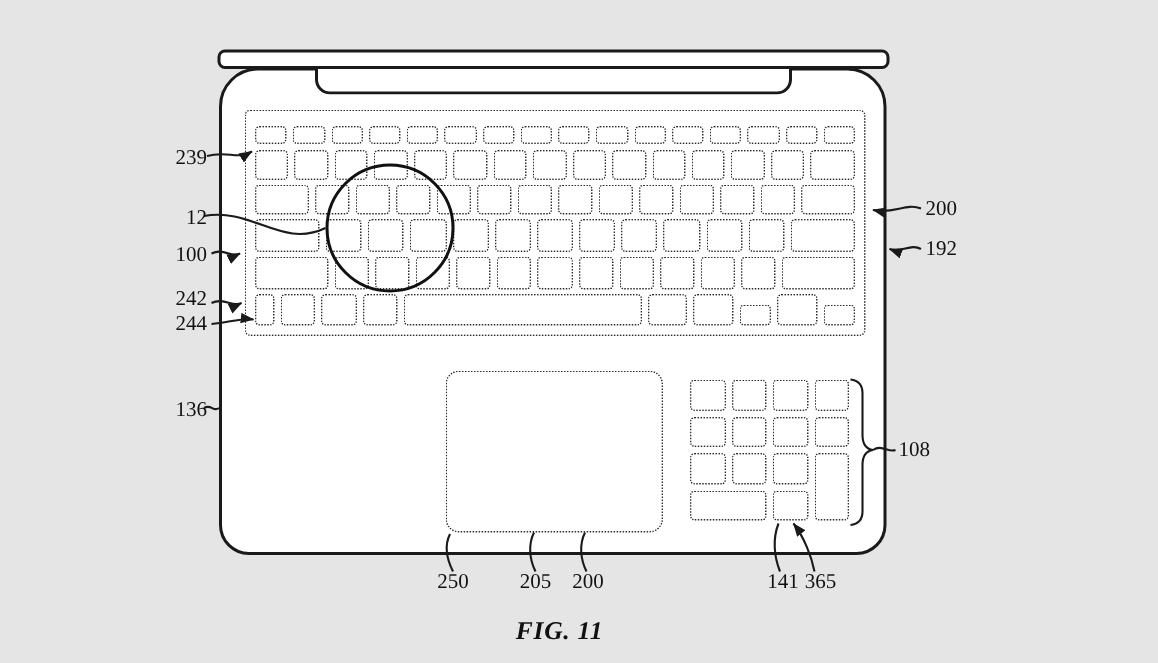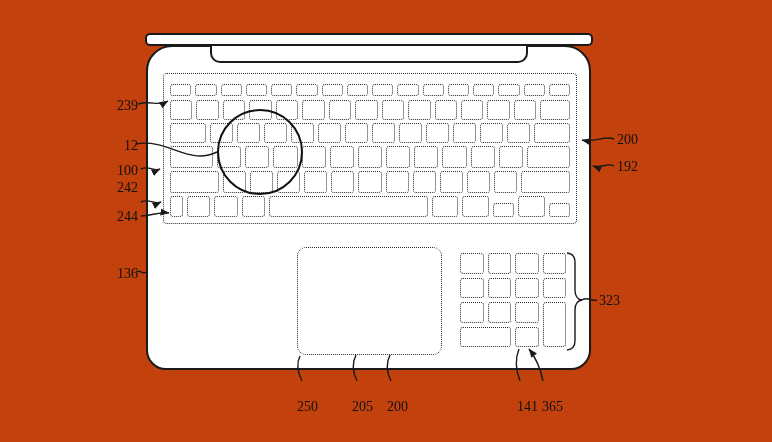--- a/index.html
+++ b/index.html
@@ -1,17 +1,17 @@
 <!DOCTYPE html>
 <html><head>
 <meta charset="utf-8">
 <style>
   html,body{margin:0;padding:0;background:#ffffff;}
   #stage{
-    position:relative;width:772px;height:442px;background:#c2410c;overflow:hidden;
+    position:relative;width:772px;height:442px;background:#e5e5e5;overflow:hidden;
     font-family:"Liberation Serif","DejaVu Serif",serif;color:#111;
   }
   
   .lid-edge{
     position:absolute;left:145px;top:33px;width:444px;height:9px;
     border:2px solid #1a1a1a;border-radius:5px;background:#fff;
   }
   .base{
     position:absolute;left:146px;top:45px;width:441px;height:321px;
     border:2px solid #1a1a1a;border-radius:26px 26px 20px 20px;background:#fff;
@@ -43,21 +43,21 @@
   .numpad{
     position:absolute;left:460px;top:253px;width:106px;height:94px;
     display:grid;grid-template-columns:repeat(4,1fr);grid-template-rows:repeat(4,1fr);gap:4px;
   }
   .npkey{border:1.5px dotted #2b2b2b;border-radius:3px;}
   
   .leaders{position:absolute;left:0;top:0;pointer-events:none;}
   
   .ref{position:absolute;font-size:14px;line-height:15px;white-space:nowrap;}
   .ref-left{left:94px;width:44px;text-align:right;}
-  .ref-bottom{top:399px;width:32px;text-align:right;}
+  .ref-bottom{top:381px;width:32px;text-align:center;}
   .caption{
     position:absolute;left:313px;top:411px;width:120px;text-align:center;
     font-size:17px;font-weight:bold;font-style:italic;letter-spacing:.5px;
   }
 </style>
 </head>
 <body>
 
 <div id="stage">
 
@@ -203,28 +203,29 @@
       <path d="M520,381 C516,371 515,359 519,349"></path>
       <path d="M543,381 C541,371 536,358 529,349" marker-end="url(#arrow)"></path>
       <path d="M567,253 Q575,254 575,262 L575,290 Q575,299 582,300 Q575,301 575,310 L575,341 Q575,349 567,350"></path>
       <path d="M582,300 C588,296 592,302 597,300"></path>
     </g>
   </svg>
 
   <div class="ref ref-left" style="top:98px">239</div>
   <div class="ref ref-left" style="top:138px">12</div>
   <div class="ref ref-left" style="top:163px">100</div>
-  <div class="ref ref-left" style="top:180px">242</div>
+  <div class="ref ref-left" style="top:192px">242</div>
   <div class="ref ref-left" style="top:209px">244</div>
   <div class="ref ref-left" style="top:266px">136</div>
 
   <div class="ref" style="left:617px;top:132px">200</div>
   <div class="ref" style="left:617px;top:159px">192</div>
-  <div class="ref" style="left:599px;top:293px">323</div>
+  <div class="ref" style="left:599px;top:293px">108</div>
 
   <div class="ref ref-bottom" style="left:286px">250</div>
   <div class="ref ref-bottom" style="left:341px">205</div>
   <div class="ref ref-bottom" style="left:376px">200</div>
   <div class="ref ref-bottom" style="left:506px">141</div>
   <div class="ref ref-bottom" style="left:531px">365</div>
 
+  <div class="caption">FIG. 11</div>
 
 </div>
 
 </body></html>

